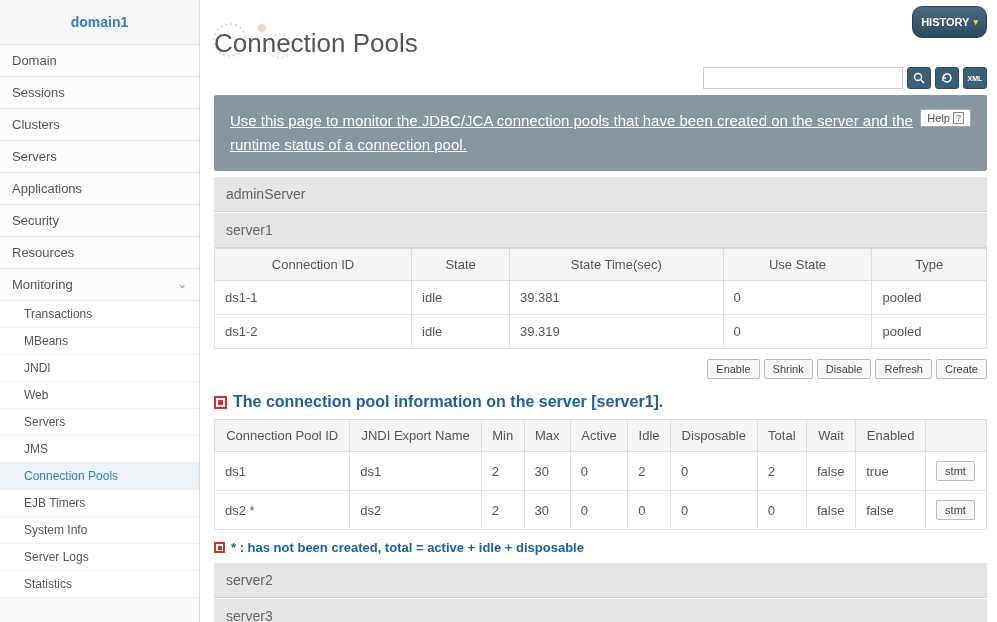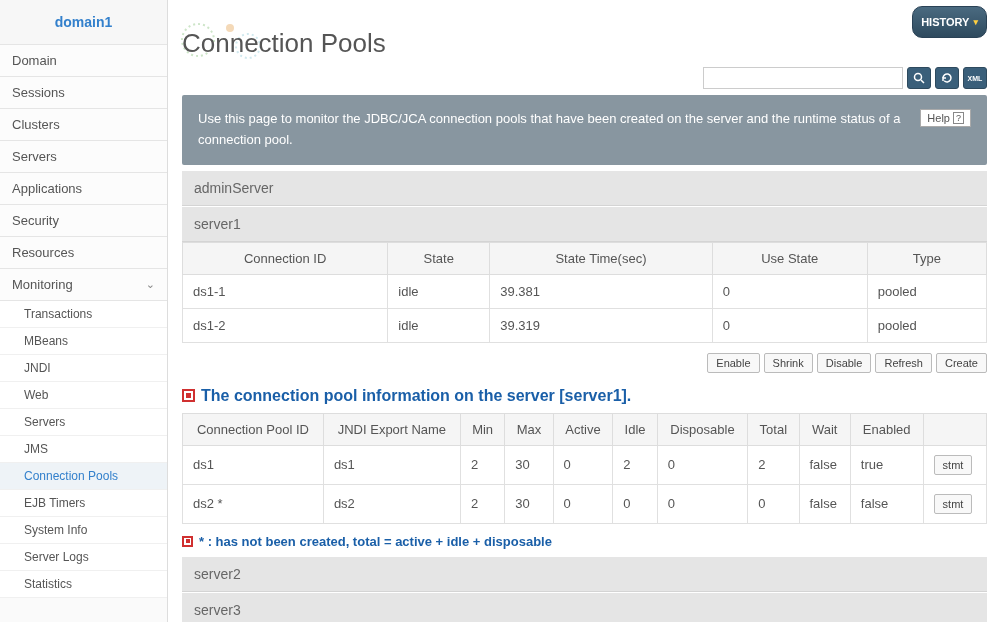--- a/index.html
+++ b/index.html
@@ -1,20 +1,20 @@
 <!DOCTYPE html>
 <html><head>
   <meta charset="utf-8">
   <style>
     * { box-sizing: border-box; margin: 0; padding: 0; }
     body { font-family: Arial, sans-serif; font-size: 13px; color: #333; background: #fff; }
     .app { display: flex; width: 997px; height: 622px; overflow: hidden; }
     
     
-    .sidebar { width: 168px; background: #fafafa; border-right: 1px solid #ddd; overflow-y: auto; }
+    .sidebar { width: 200px; background: #fafafa; border-right: 1px solid #ddd; overflow-y: auto; }
     .domain-header { text-align: center; padding: 14px 0; color: #3380cc; font-weight: bold; font-size: 14px; border-bottom: 1px solid #e5e5e5; background: #f7f7f7; }
     .nav-item { padding: 8px 12px; border-bottom: 1px solid #e5e5e5; cursor: pointer; color: #555; background: #fcfcfc; }
     .nav-item.expanded { display: flex; justify-content: space-between; align-items: center; }
     .chev { font-size: 11px; color: #888; }
     .subnav { background: #fff; }
     .subnav .sub-item { padding: 6px 10px 6px 24px; cursor: pointer; color: #555; font-size: 12px; border-bottom: 1px solid #f0f0f0; }
     .subnav .sub-item.active { color: #3380cc; background: #eef3f7; }
     
     
     .main { flex: 1; padding: 0 10px 10px 14px; overflow-y: auto; position: relative; }
@@ -24,21 +24,21 @@
     .history-btn .arr { color: #ffcf40; font-size: 9px; }
     
     .page-title { font-size: 26px; color: #555; font-weight: normal; margin: -10px 0 8px 0; position: relative; }
     .decoration { position: absolute; top: -6px; left: -4px; z-index: -1; }
     
     .search-row { display: flex; justify-content: flex-end; gap: 4px; margin-bottom: 6px; align-items: center; }
     .search-input { width: 200px; height: 22px; border: 1px solid #ccc; padding: 2px 6px; font-size: 12px; }
     .icon-btn { width: 24px; height: 22px; background: #3a5f7a; border: 1px solid #2e4a5e; border-radius: 3px; color: #fff; display: flex; align-items: center; justify-content: center; cursor: pointer; font-size: 11px; }
     
     .info-banner { background: #8896a0; color: #fff; padding: 14px 16px; border-radius: 2px; display: flex; justify-content: space-between; align-items: flex-start; margin-bottom: 6px; }
-    .info-banner .txt { flex: 1; line-height: 1.6; font-size: 13px; }
+    .info-banner .txt { flex: 1; line-height: 1.6; font-size: 15px; text-decoration: underline; }
     .help-btn { background: #fff; color: #555; border: 1px solid #aaa; padding: 2px 6px; font-size: 11px; cursor: pointer; display: flex; align-items: center; gap: 3px; }
     
     .server-row { background: #e5e5e5; padding: 9px 12px; color: #666; border-bottom: 1px solid #d4d4d4; font-size: 14px; cursor: pointer; }
     .server-row + .server-row { border-top: 1px solid #fff; }
     
     .section-title { color: #1a5fa8; font-size: 16px; font-weight: bold; margin: 14px 0 8px; display: flex; align-items: center; gap: 6px; }
     .sq-icon { width: 13px; height: 13px; border: 2px solid #d03030; display: inline-flex; align-items: center; justify-content: center; }
     .sq-icon::after { content: ""; width: 5px; height: 5px; background: #d03030; }
     
     table { width: 100%; border-collapse: collapse; margin-bottom: 10px; }

